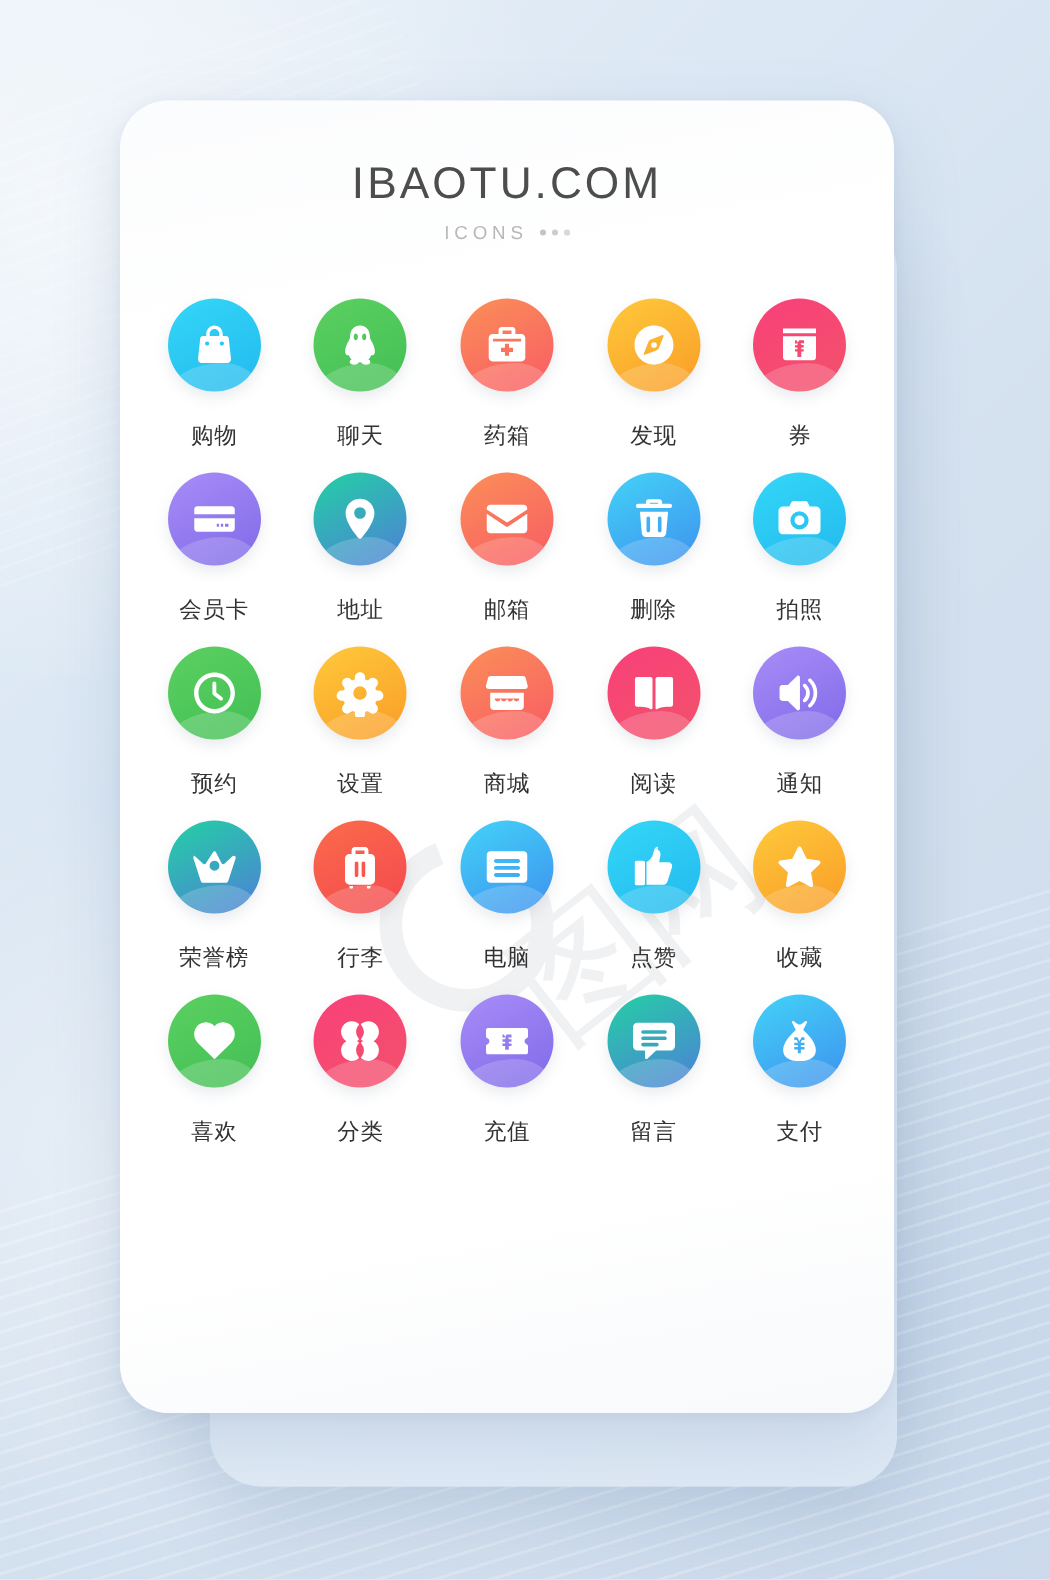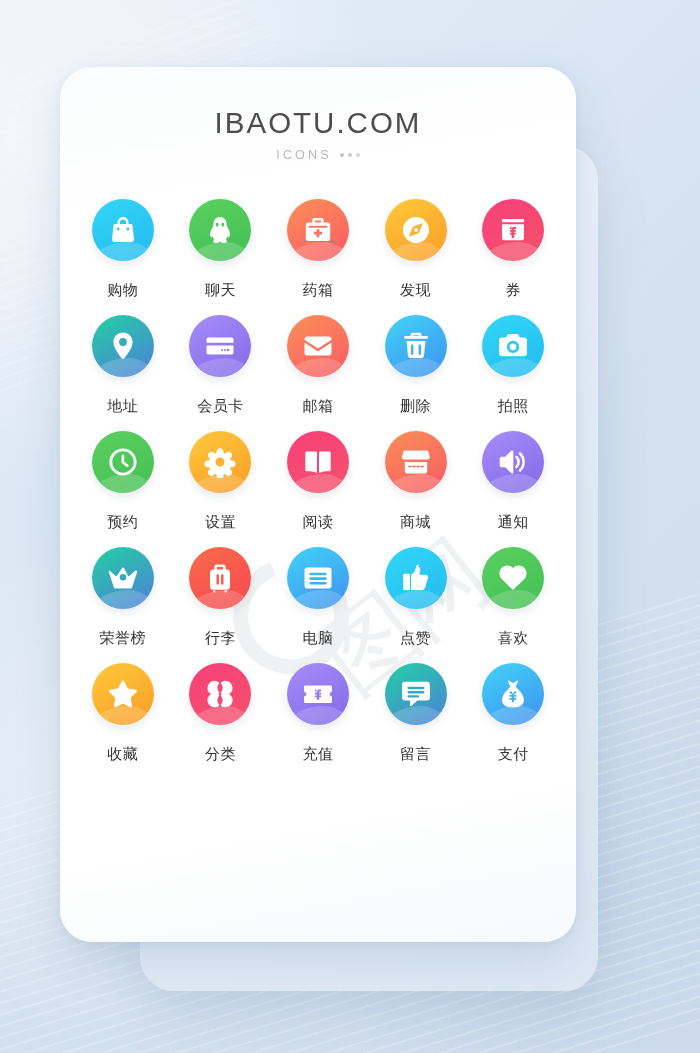--- a/index.html
+++ b/index.html
@@ -72,21 +72,21 @@
     left: 140px;
     top: 146px;
     width: 458px;
     height: 845px;
     border-radius: 34px;
     background: linear-gradient(160deg, #edf3fb 0%, #e4edf8 55%, #dde8f4 100%);
     box-shadow: 0 22px 50px rgba(110,140,175,.20);
   }
   .card-front {
     position: absolute;
-    left: 60px;
+    left: 80px;
     top: 67px;
     width: 516px;
     height: 875px;
     border-radius: 32px;
     background: linear-gradient(170deg, #fbfcfd 0%, #ffffff 18%, #ffffff 82%, #f7f9fb 100%);
     box-shadow: 0 18px 44px rgba(108,138,175,.22), 0 2px 8px rgba(108,138,175,.10);
     overflow: hidden;
   }
 
   
@@ -280,162 +280,162 @@
         <div class="cell">
           <div class="icon-circle" style="background: linear-gradient(152deg, rgb(249, 64, 122) 0%, rgb(242, 82, 106) 100%);">
             <svg width="32" height="32" viewBox="0 0 32 32" fill="#fff">
               <path d="M5 5h22v3.2H5V5zm0 5.2h22v14c0 1.2-.9 2-2 2H7c-1.1 0-2-.8-2-2v-14zm8 2.8v2h2.1l-.5.7v.4h-1.6v1.6h1.6v1.1h-1.6v1.6h1.6V24h2.6v-3.6h1.6v-1.6h-1.6v-1.1h1.6V16h-1.6v-.4l-.5-.7H19v-2h-3.2l-.9 1.5-.9-1.5H13z"></path>
             </svg>
             <span class="wave"></span>
           </div>
           <div class="cell-label">券</div>
         </div>
         <div class="cell">
+          <div class="icon-circle" style="background: linear-gradient(152deg, rgb(168, 140, 247) 0%, rgb(127, 106, 232) 100%);">
+            <svg width="32" height="32" viewBox="0 0 32 32" fill="#fff">
+              <path d="M4.5 7.5h23c1.1 0 2 .9 2 2v3.3h-27V9.5c0-1.1.9-2 2-2zm-2 8h27v7c0 1.1-.9 2-2 2h-23c-1.1 0-2-.9-2-2v-7zm15 3.6v2h1.5v-2h-1.5zm2.7 0v2h1.6v-2h-1.6zm2.8 0v2h2.3v-2h-2.3z"></path>
+            </svg>
+            <span class="wave"></span>
+          </div>
+          <div class="cell-label">会员卡</div>
+        </div>
+        <div class="cell">
           <div class="icon-circle" style="background: linear-gradient(152deg, rgb(35, 208, 164) 0%, rgb(78, 127, 216) 100%);">
             <svg width="32" height="32" viewBox="0 0 32 32" fill="#fff">
               <path d="M16 2.5c-5.3 0-9.6 4.3-9.6 9.6 0 6.9 8.4 16.3 8.8 16.7.4.5 1.2.5 1.6 0 .4-.4 8.8-9.8 8.8-16.7 0-5.3-4.3-9.6-9.6-9.6zm0 13.4a3.9 3.9 0 1 1 0-7.8 3.9 3.9 0 0 1 0 7.8z"></path>
             </svg>
             <span class="wave"></span>
           </div>
           <div class="cell-label">地址</div>
         </div>
         <div class="cell">
+          <div class="icon-circle" style="background: linear-gradient(152deg, rgb(251, 143, 88) 0%, rgb(248, 91, 100) 100%);">
+            <svg width="32" height="32" viewBox="0 0 32 32" fill="#fff">
+              <path d="M5 6.5h22c1.4 0 2.5 1.1 2.5 2.5v.7L16 18.4 2.5 9.7V9c0-1.4 1.1-2.5 2.5-2.5zM2.5 12.5 15.3 21c.4.3 1 .3 1.4 0l12.8-8.5V23c0 1.4-1.1 2.5-2.5 2.5H5c-1.4 0-2.5-1.1-2.5-2.5V12.5z"></path>
+            </svg>
+            <span class="wave"></span>
+          </div>
+          <div class="cell-label">邮箱</div>
+        </div>
+        <div class="cell">
+          <div class="icon-circle" style="background: linear-gradient(152deg, rgb(66, 211, 248) 0%, rgb(63, 145, 238) 100%);">
+            <svg width="32" height="32" viewBox="0 0 32 32" fill="#fff">
+              <path d="M12.4 2.8c-1 0-1.8.8-1.8 1.8v1.3H5.4c-.8 0-1.4.6-1.4 1.4S4.6 8.7 5.4 8.7h21.2c.8 0 1.4-.6 1.4-1.4s-.6-1.4-1.4-1.4h-5.2V4.6c0-1-.8-1.8-1.8-1.8h-7.2zm.8 2.4h5.6v.7h-5.6v-.7zM6.6 11.1l1.3 14.4c.1 1.4 1.3 2.5 2.7 2.5h10.8c1.4 0 2.6-1.1 2.7-2.5l1.3-14.4H6.6zm5.6 3.3c.7 0 1.2.5 1.2 1.2v8.1c0 .7-.5 1.2-1.2 1.2s-1.2-.5-1.2-1.2v-8.1c0-.7.5-1.2 1.2-1.2zm7.6 0c.7 0 1.2.5 1.2 1.2v8.1c0 .7-.5 1.2-1.2 1.2s-1.2-.5-1.2-1.2v-8.1c0-.7.5-1.2 1.2-1.2z"></path>
+            </svg>
+            <span class="wave"></span>
+          </div>
+          <div class="cell-label">删除</div>
+        </div>
+        <div class="cell">
+          <div class="icon-circle" style="background: linear-gradient(152deg, rgb(52, 215, 247) 0%, rgb(35, 185, 239) 100%);">
+            <svg width="32" height="32" viewBox="0 0 32 32" fill="#fff">
+              <path d="M12.2 4c-.8 0-1.5.4-1.8 1.1L9.2 7.6H5c-1.7 0-3 1.3-3 3v12.6c0 1.7 1.3 3 3 3h22c1.7 0 3-1.3 3-3V10.6c0-1.7-1.3-3-3-3h-4.2l-1.2-2.5c-.3-.7-1-1.1-1.8-1.1h-7.6zM16 10.8a6.1 6.1 0 1 1 0 12.2 6.1 6.1 0 0 1 0-12.2zm0 2.8a3.3 3.3 0 1 0 0 6.6 3.3 3.3 0 0 0 0-6.6z"></path>
+            </svg>
+            <span class="wave"></span>
+          </div>
+          <div class="cell-label">拍照</div>
+        </div>
+        <div class="cell">
+          <div class="icon-circle" style="background: linear-gradient(152deg, rgb(91, 208, 96) 0%, rgb(67, 191, 85) 100%);">
+            <svg width="32" height="32" viewBox="0 0 32 32" fill="#fff">
+              <path d="M16 2.4C8.5 2.4 2.4 8.5 2.4 16S8.5 29.6 16 29.6 29.6 23.5 29.6 16 23.5 2.4 16 2.4zm0 2.9c5.9 0 10.7 4.8 10.7 10.7S21.9 26.7 16 26.7 5.3 21.9 5.3 16 10.1 5.3 16 5.3zm-.1 3.1c-.7 0-1.3.6-1.3 1.3v6.6c0 .4.2.8.5 1l4.5 3.5c.6.4 1.4.3 1.8-.2.4-.6.3-1.4-.2-1.8l-4-3.1v-6c0-.7-.6-1.3-1.3-1.3z"></path>
+            </svg>
+            <span class="wave"></span>
+          </div>
+          <div class="cell-label">预约</div>
+        </div>
+        <div class="cell">
+          <div class="icon-circle" style="background: linear-gradient(152deg, rgb(255, 201, 59) 0%, rgb(249, 156, 39) 100%);">
+            <svg width="32" height="32" viewBox="0 0 32 32" fill="#fff">
+              <path d="M16 2.2c-1.9 0-3.4 1.5-3.4 3.4v.5c0 .6-.4 1.1-.9 1.3-.6.2-1.2.1-1.6-.3l-.4-.4a3.4 3.4 0 0 0-4.8 4.8l.4.4c.4.4.5 1 .3 1.6-.2.5-.7.9-1.3.9h-.5a3.4 3.4 0 0 0 0 6.8h.5c.6 0 1.1.4 1.3.9.2.6.1 1.2-.3 1.6l-.4.4a3.4 3.4 0 0 0 4.8 4.8l.4-.4c.4-.4 1-.5 1.6-.3.5.2.9.7.9 1.3v.5a3.4 3.4 0 0 0 6.8 0v-.5c0-.6.4-1.1.9-1.3.6-.2 1.2-.1 1.6.3l.4.4a3.4 3.4 0 0 0 4.8-4.8l-.4-.4c-.4-.4-.5-1-.3-1.6.2-.5.7-.9 1.3-.9h.5a3.4 3.4 0 0 0 0-6.8h-.5c-.6 0-1.1-.4-1.3-.9-.2-.6-.1-1.2.3-1.6l.4-.4a3.4 3.4 0 0 0-4.8-4.8l-.4.4c-.4.4-1 .5-1.6.3-.5-.2-.9-.7-.9-1.3v-.5c0-1.9-1.5-3.4-3.4-3.4zm0 9.3a4.5 4.5 0 1 1 0 9 4.5 4.5 0 0 1 0-9z"></path>
+            </svg>
+            <span class="wave"></span>
+          </div>
+          <div class="cell-label">设置</div>
+        </div>
+        <div class="cell">
+          <div class="icon-circle" style="background: linear-gradient(152deg, rgb(251, 143, 88) 0%, rgb(248, 91, 100) 100%);">
+            <svg width="32" height="32" viewBox="0 0 32 32" fill="#fff">
+              <path d="M5.4 4.6h21.2c.9 0 1.7.6 1.9 1.5l1.3 5c.3 1.2-.6 2.3-1.8 2.3H3.8c-1.2 0-2.1-1.1-1.8-2.3l1.3-5c.2-.9 1-1.5 1.9-1.5zM4.8 15.9h22.4v9.1c0 1.3-1.1 2.4-2.4 2.4H7.2c-1.3 0-2.4-1.1-2.4-2.4v-9.1zm3 3.8c0 1 .8 1.9 1.9 1.9s1.9-.9 2.1-1.9c.2 1 1 1.9 2.1 1.9s1.9-.9 2.1-1.9c.2 1 1 1.9 2.1 1.9s1.9-.9 2.1-1.9c.2 1 1 1.9 2.1 1.9s1.9-.9 1.9-1.9"></path>
+            </svg>
+            <span class="wave"></span>
+          </div>
+          <div class="cell-label">商城</div>
+        </div>
+        <div class="cell">
+          <div class="icon-circle" style="background: linear-gradient(152deg, rgb(249, 64, 122) 0%, rgb(242, 82, 106) 100%);">
+            <svg width="32" height="32" viewBox="0 0 32 32" fill="#fff">
+              <path d="M4.6 5.4h9.1c.7 0 1.3.6 1.3 1.3v19.4c0 .6-.7 1-1.2.7-1.9-1.2-4.4-1.6-9.2-1.6-.7 0-1.3-.6-1.3-1.3V6.7c0-.7.6-1.3 1.3-1.3zm13.7 0h9.1c.7 0 1.3.6 1.3 1.3v17.2c0 .7-.6 1.3-1.3 1.3-4.8 0-7.3.4-9.2 1.6-.5.3-1.2-.1-1.2-.7V6.7c0-.7.6-1.3 1.3-1.3z"></path>
+            </svg>
+            <span class="wave"></span>
+          </div>
+          <div class="cell-label">阅读</div>
+        </div>
+        <div class="cell">
           <div class="icon-circle" style="background: linear-gradient(152deg, rgb(168, 140, 247) 0%, rgb(127, 106, 232) 100%);">
             <svg width="32" height="32" viewBox="0 0 32 32" fill="#fff">
-              <path d="M4.5 7.5h23c1.1 0 2 .9 2 2v3.3h-27V9.5c0-1.1.9-2 2-2zm-2 8h27v7c0 1.1-.9 2-2 2h-23c-1.1 0-2-.9-2-2v-7zm15 3.6v2h1.5v-2h-1.5zm2.7 0v2h1.6v-2h-1.6zm2.8 0v2h2.3v-2h-2.3z"></path>
-            </svg>
-            <span class="wave"></span>
-          </div>
-          <div class="cell-label">会员卡</div>
-        </div>
-        <div class="cell">
-          <div class="icon-circle" style="background: linear-gradient(152deg, rgb(251, 143, 88) 0%, rgb(248, 91, 100) 100%);">
-            <svg width="32" height="32" viewBox="0 0 32 32" fill="#fff">
-              <path d="M5 6.5h22c1.4 0 2.5 1.1 2.5 2.5v.7L16 18.4 2.5 9.7V9c0-1.4 1.1-2.5 2.5-2.5zM2.5 12.5 15.3 21c.4.3 1 .3 1.4 0l12.8-8.5V23c0 1.4-1.1 2.5-2.5 2.5H5c-1.4 0-2.5-1.1-2.5-2.5V12.5z"></path>
-            </svg>
-            <span class="wave"></span>
-          </div>
-          <div class="cell-label">邮箱</div>
+              <path d="M15.6 4.5c-.4-.2-.9-.1-1.2.2l-6.2 6H4.6c-1 0-1.9.8-1.9 1.9v6.8c0 1 .8 1.9 1.9 1.9h3.6l6.2 6c.3.3.8.4 1.2.2.4-.2.7-.6.7-1.1V5.6c0-.5-.3-.9-.7-1.1zm4.7 5.6c-.5-.5-1.3-.4-1.8.1-.4.5-.4 1.2.1 1.7a5.6 5.6 0 0 1 0 8.2c-.5.4-.5 1.2-.1 1.7.5.5 1.3.6 1.8.1a8 8 0 0 0 0-11.8zm3.5-3.5c-.5-.5-1.3-.4-1.8.1-.4.5-.4 1.3.1 1.7a10.5 10.5 0 0 1 0 15.2c-.5.4-.5 1.2-.1 1.7.5.5 1.3.6 1.8.1a12.9 12.9 0 0 0 0-18.8z"></path>
+            </svg>
+            <span class="wave"></span>
+          </div>
+          <div class="cell-label">通知</div>
+        </div>
+        <div class="cell">
+          <div class="icon-circle" style="background: linear-gradient(152deg, rgb(35, 208, 164) 0%, rgb(78, 127, 216) 100%);">
+            <svg width="32" height="32" viewBox="0 0 32 32" fill="#fff">
+              <path d="M3 8.5c-.8 0-1.4.9-1.1 1.7l5 15.3c.2.6.8 1 1.4 1h15.4c.6 0 1.2-.4 1.4-1l5-15.3c.3-.8-.3-1.7-1.1-1.7-.4 0-.7.2-1 .4l-5.4 4.9c-.5.5-1.4.4-1.8-.2L16.9 6c-.4-.6-1.4-.6-1.8 0l-4.9 7.6c-.4.6-1.3.7-1.8.2L3 8.9c-.3-.2-.6-.4-1-.4zm13 3.4a3.3 3.3 0 1 1 0 6.6 3.3 3.3 0 0 1 0-6.6z"></path>
+            </svg>
+            <span class="wave"></span>
+          </div>
+          <div class="cell-label">荣誉榜</div>
+        </div>
+        <div class="cell">
+          <div class="icon-circle" style="background: linear-gradient(152deg, rgb(251, 107, 74) 0%, rgb(244, 72, 79) 100%);">
+            <svg width="32" height="32" viewBox="0 0 32 32" fill="#fff">
+              <path d="M12.6 2.6c-1.2 0-2.2 1-2.2 2.2v2.6H9.1C7.4 7.4 6 8.8 6 10.5v14.2c0 1.7 1.4 3.1 3.1 3.1h13.8c1.7 0 3.1-1.4 3.1-3.1V10.5c0-1.7-1.4-3.1-3.1-3.1h-1.3V4.8c0-1.2-1-2.2-2.2-2.2h-6.8zm.4 2.4h6v2.4h-6V5zm.7 7.3c.7 0 1.2.5 1.2 1.2v8c0 .7-.5 1.2-1.2 1.2s-1.2-.5-1.2-1.2v-8c0-.7.5-1.2 1.2-1.2zm4.6 0c.7 0 1.2.5 1.2 1.2v8c0 .7-.5 1.2-1.2 1.2s-1.2-.5-1.2-1.2v-8c0-.7.5-1.2 1.2-1.2zM9 28.6h2.4v.9c0 .5-.4.9-.9.9h-.6c-.5 0-.9-.4-.9-.9v-.9zm11.6 0H23v.9c0 .5-.4.9-.9.9h-.6c-.5 0-.9-.4-.9-.9v-.9z"></path>
+            </svg>
+            <span class="wave"></span>
+          </div>
+          <div class="cell-label">行李</div>
         </div>
         <div class="cell">
           <div class="icon-circle" style="background: linear-gradient(152deg, rgb(66, 211, 248) 0%, rgb(63, 145, 238) 100%);">
             <svg width="32" height="32" viewBox="0 0 32 32" fill="#fff">
-              <path d="M12.4 2.8c-1 0-1.8.8-1.8 1.8v1.3H5.4c-.8 0-1.4.6-1.4 1.4S4.6 8.7 5.4 8.7h21.2c.8 0 1.4-.6 1.4-1.4s-.6-1.4-1.4-1.4h-5.2V4.6c0-1-.8-1.8-1.8-1.8h-7.2zm.8 2.4h5.6v.7h-5.6v-.7zM6.6 11.1l1.3 14.4c.1 1.4 1.3 2.5 2.7 2.5h10.8c1.4 0 2.6-1.1 2.7-2.5l1.3-14.4H6.6zm5.6 3.3c.7 0 1.2.5 1.2 1.2v8.1c0 .7-.5 1.2-1.2 1.2s-1.2-.5-1.2-1.2v-8.1c0-.7.5-1.2 1.2-1.2zm7.6 0c.7 0 1.2.5 1.2 1.2v8.1c0 .7-.5 1.2-1.2 1.2s-1.2-.5-1.2-1.2v-8.1c0-.7.5-1.2 1.2-1.2z"></path>
-            </svg>
-            <span class="wave"></span>
-          </div>
-          <div class="cell-label">删除</div>
+              <path d="M5 5.5h22c1.4 0 2.5 1.1 2.5 2.5v16c0 1.4-1.1 2.5-2.5 2.5H5c-1.4 0-2.5-1.1-2.5-2.5V8c0-1.4 1.1-2.5 2.5-2.5zm3.6 5.2c-.7 0-1.3.6-1.3 1.3s.6 1.3 1.3 1.3h14.8c.7 0 1.3-.6 1.3-1.3s-.6-1.3-1.3-1.3H8.6zm0 4.6c-.7 0-1.3.6-1.3 1.3s.6 1.3 1.3 1.3h14.8c.7 0 1.3-.6 1.3-1.3s-.6-1.3-1.3-1.3H8.6zm0 4.7c-.7 0-1.3.6-1.3 1.3s.6 1.3 1.3 1.3h14.8c.7 0 1.3-.6 1.3-1.3s-.6-1.3-1.3-1.3H8.6z"></path>
+            </svg>
+            <span class="wave"></span>
+          </div>
+          <div class="cell-label">电脑</div>
         </div>
         <div class="cell">
           <div class="icon-circle" style="background: linear-gradient(152deg, rgb(52, 215, 247) 0%, rgb(35, 185, 239) 100%);">
             <svg width="32" height="32" viewBox="0 0 32 32" fill="#fff">
-              <path d="M12.2 4c-.8 0-1.5.4-1.8 1.1L9.2 7.6H5c-1.7 0-3 1.3-3 3v12.6c0 1.7 1.3 3 3 3h22c1.7 0 3-1.3 3-3V10.6c0-1.7-1.3-3-3-3h-4.2l-1.2-2.5c-.3-.7-1-1.1-1.8-1.1h-7.6zM16 10.8a6.1 6.1 0 1 1 0 12.2 6.1 6.1 0 0 1 0-12.2zm0 2.8a3.3 3.3 0 1 0 0 6.6 3.3 3.3 0 0 0 0-6.6z"></path>
-            </svg>
-            <span class="wave"></span>
-          </div>
-          <div class="cell-label">拍照</div>
+              <path d="M18.6 2.5c-1.1 0-2 .7-2.3 1.7l-1.1 3.6c-.5 1.6-1.5 3-2.9 4l-1.3.9v15.2h11c1.4 0 2.6-.9 3-2.2l3-9.6c.5-1.6-.7-3.3-2.4-3.3h-6.2l.9-4.6c.4-2.2-1.3-4.3-3.6-4.3h1.9zM4.4 11.8h4.4c.7 0 1.2.5 1.2 1.2v14c0 .7-.5 1.2-1.2 1.2H4.4c-.7 0-1.2-.5-1.2-1.2V13c0-.7.5-1.2 1.2-1.2z"></path>
+            </svg>
+            <span class="wave"></span>
+          </div>
+          <div class="cell-label">点赞</div>
+        </div>
+        <div class="cell">
+          <div class="icon-circle" style="background: linear-gradient(152deg, rgb(255, 201, 59) 0%, rgb(249, 156, 39) 100%);">
+            <svg width="32" height="32" viewBox="0 0 32 32" fill="#fff">
+              <path d="M16 2.4c.5 0 1 .3 1.2.8l3.6 7.3 8.1 1.2c1.1.2 1.5 1.5.7 2.3l-5.9 5.7 1.4 8.1c.2 1.1-1 1.9-1.9 1.4L16 25.4l-7.2 3.8c-1 .5-2.1-.3-1.9-1.4l1.4-8.1-5.9-5.7c-.8-.8-.4-2.1.7-2.3l8.1-1.2 3.6-7.3c.2-.5.7-.8 1.2-.8z"></path>
+            </svg>
+            <span class="wave"></span>
+          </div>
+          <div class="cell-label">收藏</div>
         </div>
         <div class="cell">
           <div class="icon-circle" style="background: linear-gradient(152deg, rgb(91, 208, 96) 0%, rgb(67, 191, 85) 100%);">
             <svg width="32" height="32" viewBox="0 0 32 32" fill="#fff">
-              <path d="M16 2.4C8.5 2.4 2.4 8.5 2.4 16S8.5 29.6 16 29.6 29.6 23.5 29.6 16 23.5 2.4 16 2.4zm0 2.9c5.9 0 10.7 4.8 10.7 10.7S21.9 26.7 16 26.7 5.3 21.9 5.3 16 10.1 5.3 16 5.3zm-.1 3.1c-.7 0-1.3.6-1.3 1.3v6.6c0 .4.2.8.5 1l4.5 3.5c.6.4 1.4.3 1.8-.2.4-.6.3-1.4-.2-1.8l-4-3.1v-6c0-.7-.6-1.3-1.3-1.3z"></path>
-            </svg>
-            <span class="wave"></span>
-          </div>
-          <div class="cell-label">预约</div>
-        </div>
-        <div class="cell">
-          <div class="icon-circle" style="background: linear-gradient(152deg, rgb(255, 201, 59) 0%, rgb(249, 156, 39) 100%);">
-            <svg width="32" height="32" viewBox="0 0 32 32" fill="#fff">
-              <path d="M16 2.2c-1.9 0-3.4 1.5-3.4 3.4v.5c0 .6-.4 1.1-.9 1.3-.6.2-1.2.1-1.6-.3l-.4-.4a3.4 3.4 0 0 0-4.8 4.8l.4.4c.4.4.5 1 .3 1.6-.2.5-.7.9-1.3.9h-.5a3.4 3.4 0 0 0 0 6.8h.5c.6 0 1.1.4 1.3.9.2.6.1 1.2-.3 1.6l-.4.4a3.4 3.4 0 0 0 4.8 4.8l.4-.4c.4-.4 1-.5 1.6-.3.5.2.9.7.9 1.3v.5a3.4 3.4 0 0 0 6.8 0v-.5c0-.6.4-1.1.9-1.3.6-.2 1.2-.1 1.6.3l.4.4a3.4 3.4 0 0 0 4.8-4.8l-.4-.4c-.4-.4-.5-1-.3-1.6.2-.5.7-.9 1.3-.9h.5a3.4 3.4 0 0 0 0-6.8h-.5c-.6 0-1.1-.4-1.3-.9-.2-.6-.1-1.2.3-1.6l.4-.4a3.4 3.4 0 0 0-4.8-4.8l-.4.4c-.4.4-1 .5-1.6.3-.5-.2-.9-.7-.9-1.3v-.5c0-1.9-1.5-3.4-3.4-3.4zm0 9.3a4.5 4.5 0 1 1 0 9 4.5 4.5 0 0 1 0-9z"></path>
-            </svg>
-            <span class="wave"></span>
-          </div>
-          <div class="cell-label">设置</div>
-        </div>
-        <div class="cell">
-          <div class="icon-circle" style="background: linear-gradient(152deg, rgb(249, 64, 122) 0%, rgb(242, 82, 106) 100%);">
-            <svg width="32" height="32" viewBox="0 0 32 32" fill="#fff">
-              <path d="M4.6 5.4h9.1c.7 0 1.3.6 1.3 1.3v19.4c0 .6-.7 1-1.2.7-1.9-1.2-4.4-1.6-9.2-1.6-.7 0-1.3-.6-1.3-1.3V6.7c0-.7.6-1.3 1.3-1.3zm13.7 0h9.1c.7 0 1.3.6 1.3 1.3v17.2c0 .7-.6 1.3-1.3 1.3-4.8 0-7.3.4-9.2 1.6-.5.3-1.2-.1-1.2-.7V6.7c0-.7.6-1.3 1.3-1.3z"></path>
-            </svg>
-            <span class="wave"></span>
-          </div>
-          <div class="cell-label">阅读</div>
-        </div>
-        <div class="cell">
-          <div class="icon-circle" style="background: linear-gradient(152deg, rgb(251, 143, 88) 0%, rgb(248, 91, 100) 100%);">
-            <svg width="32" height="32" viewBox="0 0 32 32" fill="#fff">
-              <path d="M5.4 4.6h21.2c.9 0 1.7.6 1.9 1.5l1.3 5c.3 1.2-.6 2.3-1.8 2.3H3.8c-1.2 0-2.1-1.1-1.8-2.3l1.3-5c.2-.9 1-1.5 1.9-1.5zM4.8 15.9h22.4v9.1c0 1.3-1.1 2.4-2.4 2.4H7.2c-1.3 0-2.4-1.1-2.4-2.4v-9.1zm3 3.8c0 1 .8 1.9 1.9 1.9s1.9-.9 2.1-1.9c.2 1 1 1.9 2.1 1.9s1.9-.9 2.1-1.9c.2 1 1 1.9 2.1 1.9s1.9-.9 2.1-1.9c.2 1 1 1.9 2.1 1.9s1.9-.9 1.9-1.9"></path>
-            </svg>
-            <span class="wave"></span>
-          </div>
-          <div class="cell-label">商城</div>
-        </div>
-        <div class="cell">
-          <div class="icon-circle" style="background: linear-gradient(152deg, rgb(168, 140, 247) 0%, rgb(127, 106, 232) 100%);">
-            <svg width="32" height="32" viewBox="0 0 32 32" fill="#fff">
-              <path d="M15.6 4.5c-.4-.2-.9-.1-1.2.2l-6.2 6H4.6c-1 0-1.9.8-1.9 1.9v6.8c0 1 .8 1.9 1.9 1.9h3.6l6.2 6c.3.3.8.4 1.2.2.4-.2.7-.6.7-1.1V5.6c0-.5-.3-.9-.7-1.1zm4.7 5.6c-.5-.5-1.3-.4-1.8.1-.4.5-.4 1.2.1 1.7a5.6 5.6 0 0 1 0 8.2c-.5.4-.5 1.2-.1 1.7.5.5 1.3.6 1.8.1a8 8 0 0 0 0-11.8zm3.5-3.5c-.5-.5-1.3-.4-1.8.1-.4.5-.4 1.3.1 1.7a10.5 10.5 0 0 1 0 15.2c-.5.4-.5 1.2-.1 1.7.5.5 1.3.6 1.8.1a12.9 12.9 0 0 0 0-18.8z"></path>
-            </svg>
-            <span class="wave"></span>
-          </div>
-          <div class="cell-label">通知</div>
-        </div>
-        <div class="cell">
-          <div class="icon-circle" style="background: linear-gradient(152deg, rgb(35, 208, 164) 0%, rgb(78, 127, 216) 100%);">
-            <svg width="32" height="32" viewBox="0 0 32 32" fill="#fff">
-              <path d="M3 8.5c-.8 0-1.4.9-1.1 1.7l5 15.3c.2.6.8 1 1.4 1h15.4c.6 0 1.2-.4 1.4-1l5-15.3c.3-.8-.3-1.7-1.1-1.7-.4 0-.7.2-1 .4l-5.4 4.9c-.5.5-1.4.4-1.8-.2L16.9 6c-.4-.6-1.4-.6-1.8 0l-4.9 7.6c-.4.6-1.3.7-1.8.2L3 8.9c-.3-.2-.6-.4-1-.4zm13 3.4a3.3 3.3 0 1 1 0 6.6 3.3 3.3 0 0 1 0-6.6z"></path>
-            </svg>
-            <span class="wave"></span>
-          </div>
-          <div class="cell-label">荣誉榜</div>
-        </div>
-        <div class="cell">
-          <div class="icon-circle" style="background: linear-gradient(152deg, rgb(251, 107, 74) 0%, rgb(244, 72, 79) 100%);">
-            <svg width="32" height="32" viewBox="0 0 32 32" fill="#fff">
-              <path d="M12.6 2.6c-1.2 0-2.2 1-2.2 2.2v2.6H9.1C7.4 7.4 6 8.8 6 10.5v14.2c0 1.7 1.4 3.1 3.1 3.1h13.8c1.7 0 3.1-1.4 3.1-3.1V10.5c0-1.7-1.4-3.1-3.1-3.1h-1.3V4.8c0-1.2-1-2.2-2.2-2.2h-6.8zm.4 2.4h6v2.4h-6V5zm.7 7.3c.7 0 1.2.5 1.2 1.2v8c0 .7-.5 1.2-1.2 1.2s-1.2-.5-1.2-1.2v-8c0-.7.5-1.2 1.2-1.2zm4.6 0c.7 0 1.2.5 1.2 1.2v8c0 .7-.5 1.2-1.2 1.2s-1.2-.5-1.2-1.2v-8c0-.7.5-1.2 1.2-1.2zM9 28.6h2.4v.9c0 .5-.4.9-.9.9h-.6c-.5 0-.9-.4-.9-.9v-.9zm11.6 0H23v.9c0 .5-.4.9-.9.9h-.6c-.5 0-.9-.4-.9-.9v-.9z"></path>
-            </svg>
-            <span class="wave"></span>
-          </div>
-          <div class="cell-label">行李</div>
-        </div>
-        <div class="cell">
-          <div class="icon-circle" style="background: linear-gradient(152deg, rgb(66, 211, 248) 0%, rgb(63, 145, 238) 100%);">
-            <svg width="32" height="32" viewBox="0 0 32 32" fill="#fff">
-              <path d="M5 5.5h22c1.4 0 2.5 1.1 2.5 2.5v16c0 1.4-1.1 2.5-2.5 2.5H5c-1.4 0-2.5-1.1-2.5-2.5V8c0-1.4 1.1-2.5 2.5-2.5zm3.6 5.2c-.7 0-1.3.6-1.3 1.3s.6 1.3 1.3 1.3h14.8c.7 0 1.3-.6 1.3-1.3s-.6-1.3-1.3-1.3H8.6zm0 4.6c-.7 0-1.3.6-1.3 1.3s.6 1.3 1.3 1.3h14.8c.7 0 1.3-.6 1.3-1.3s-.6-1.3-1.3-1.3H8.6zm0 4.7c-.7 0-1.3.6-1.3 1.3s.6 1.3 1.3 1.3h14.8c.7 0 1.3-.6 1.3-1.3s-.6-1.3-1.3-1.3H8.6z"></path>
-            </svg>
-            <span class="wave"></span>
-          </div>
-          <div class="cell-label">电脑</div>
-        </div>
-        <div class="cell">
-          <div class="icon-circle" style="background: linear-gradient(152deg, rgb(52, 215, 247) 0%, rgb(35, 185, 239) 100%);">
-            <svg width="32" height="32" viewBox="0 0 32 32" fill="#fff">
-              <path d="M18.6 2.5c-1.1 0-2 .7-2.3 1.7l-1.1 3.6c-.5 1.6-1.5 3-2.9 4l-1.3.9v15.2h11c1.4 0 2.6-.9 3-2.2l3-9.6c.5-1.6-.7-3.3-2.4-3.3h-6.2l.9-4.6c.4-2.2-1.3-4.3-3.6-4.3h1.9zM4.4 11.8h4.4c.7 0 1.2.5 1.2 1.2v14c0 .7-.5 1.2-1.2 1.2H4.4c-.7 0-1.2-.5-1.2-1.2V13c0-.7.5-1.2 1.2-1.2z"></path>
-            </svg>
-            <span class="wave"></span>
-          </div>
-          <div class="cell-label">点赞</div>
-        </div>
-        <div class="cell">
-          <div class="icon-circle" style="background: linear-gradient(152deg, rgb(91, 208, 96) 0%, rgb(67, 191, 85) 100%);">
-            <svg width="32" height="32" viewBox="0 0 32 32" fill="#fff">
               <path d="M16 28.1 4.9 17.3C1.5 13.9 1.7 8.3 5.3 5.2A7.7 7.7 0 0 1 16 6.1a7.7 7.7 0 0 1 10.7-.9c3.6 3.1 3.8 8.7.4 12.1L16 28.1z"></path>
             </svg>
             <span class="wave"></span>
           </div>
           <div class="cell-label">喜欢</div>
-        </div>
-        <div class="cell">
-          <div class="icon-circle" style="background: linear-gradient(152deg, rgb(255, 201, 59) 0%, rgb(249, 156, 39) 100%);">
-            <svg width="32" height="32" viewBox="0 0 32 32" fill="#fff">
-              <path d="M16 2.4c.5 0 1 .3 1.2.8l3.6 7.3 8.1 1.2c1.1.2 1.5 1.5.7 2.3l-5.9 5.7 1.4 8.1c.2 1.1-1 1.9-1.9 1.4L16 25.4l-7.2 3.8c-1 .5-2.1-.3-1.9-1.4l1.4-8.1-5.9-5.7c-.8-.8-.4-2.1.7-2.3l8.1-1.2 3.6-7.3c.2-.5.7-.8 1.2-.8z"></path>
-            </svg>
-            <span class="wave"></span>
-          </div>
-          <div class="cell-label">收藏</div>
         </div>
         <div class="cell">
           <div class="icon-circle" style="background: linear-gradient(152deg, rgb(249, 64, 122) 0%, rgb(242, 82, 106) 100%);">
             <svg width="32" height="32" viewBox="0 0 32 32" fill="#fff">
               <path d="M10.5 2.8a7.1 7.1 0 0 0-7.1 7.1 7.1 7.1 0 0 0 7.1 7.1c1.7 0 3.3-.6 4.5-1.6a.8.8 0 0 0 0-1.2 6.3 6.3 0 0 1-1.6-4.3c0-1.7.6-3.2 1.6-4.3a.8.8 0 0 0 0-1.2 7 7 0 0 0-4.5-1.6zm11 0c-1.7 0-3.3.6-4.5 1.6a.8.8 0 0 0 0 1.2 6.3 6.3 0 0 1 1.6 4.3c0 1.7-.6 3.2-1.6 4.3a.8.8 0 0 0 0 1.2 7 7 0 0 0 4.5 1.6 7.1 7.1 0 0 0 7.1-7.1 7.1 7.1 0 0 0-7.1-7.1zM10.5 15.1a7.1 7.1 0 0 0-7.1 7.1 7.1 7.1 0 0 0 7.1 7.1c1.7 0 3.3-.6 4.5-1.6a.8.8 0 0 0 0-1.2 6.3 6.3 0 0 1-1.6-4.3c0-1.7.6-3.2 1.6-4.3a.8.8 0 0 0 0-1.2 7 7 0 0 0-4.5-1.6zm11 0c-1.7 0-3.3.6-4.5 1.6a.8.8 0 0 0 0 1.2 6.3 6.3 0 0 1 1.6 4.3c0 1.7-.6 3.2-1.6 4.3a.8.8 0 0 0 0 1.2 7 7 0 0 0 4.5 1.6 7.1 7.1 0 0 0 7.1-7.1 7.1 7.1 0 0 0-7.1-7.1z"></path>
             </svg>
             <span class="wave"></span>
           </div>
           <div class="cell-label">分类</div>
         </div>

